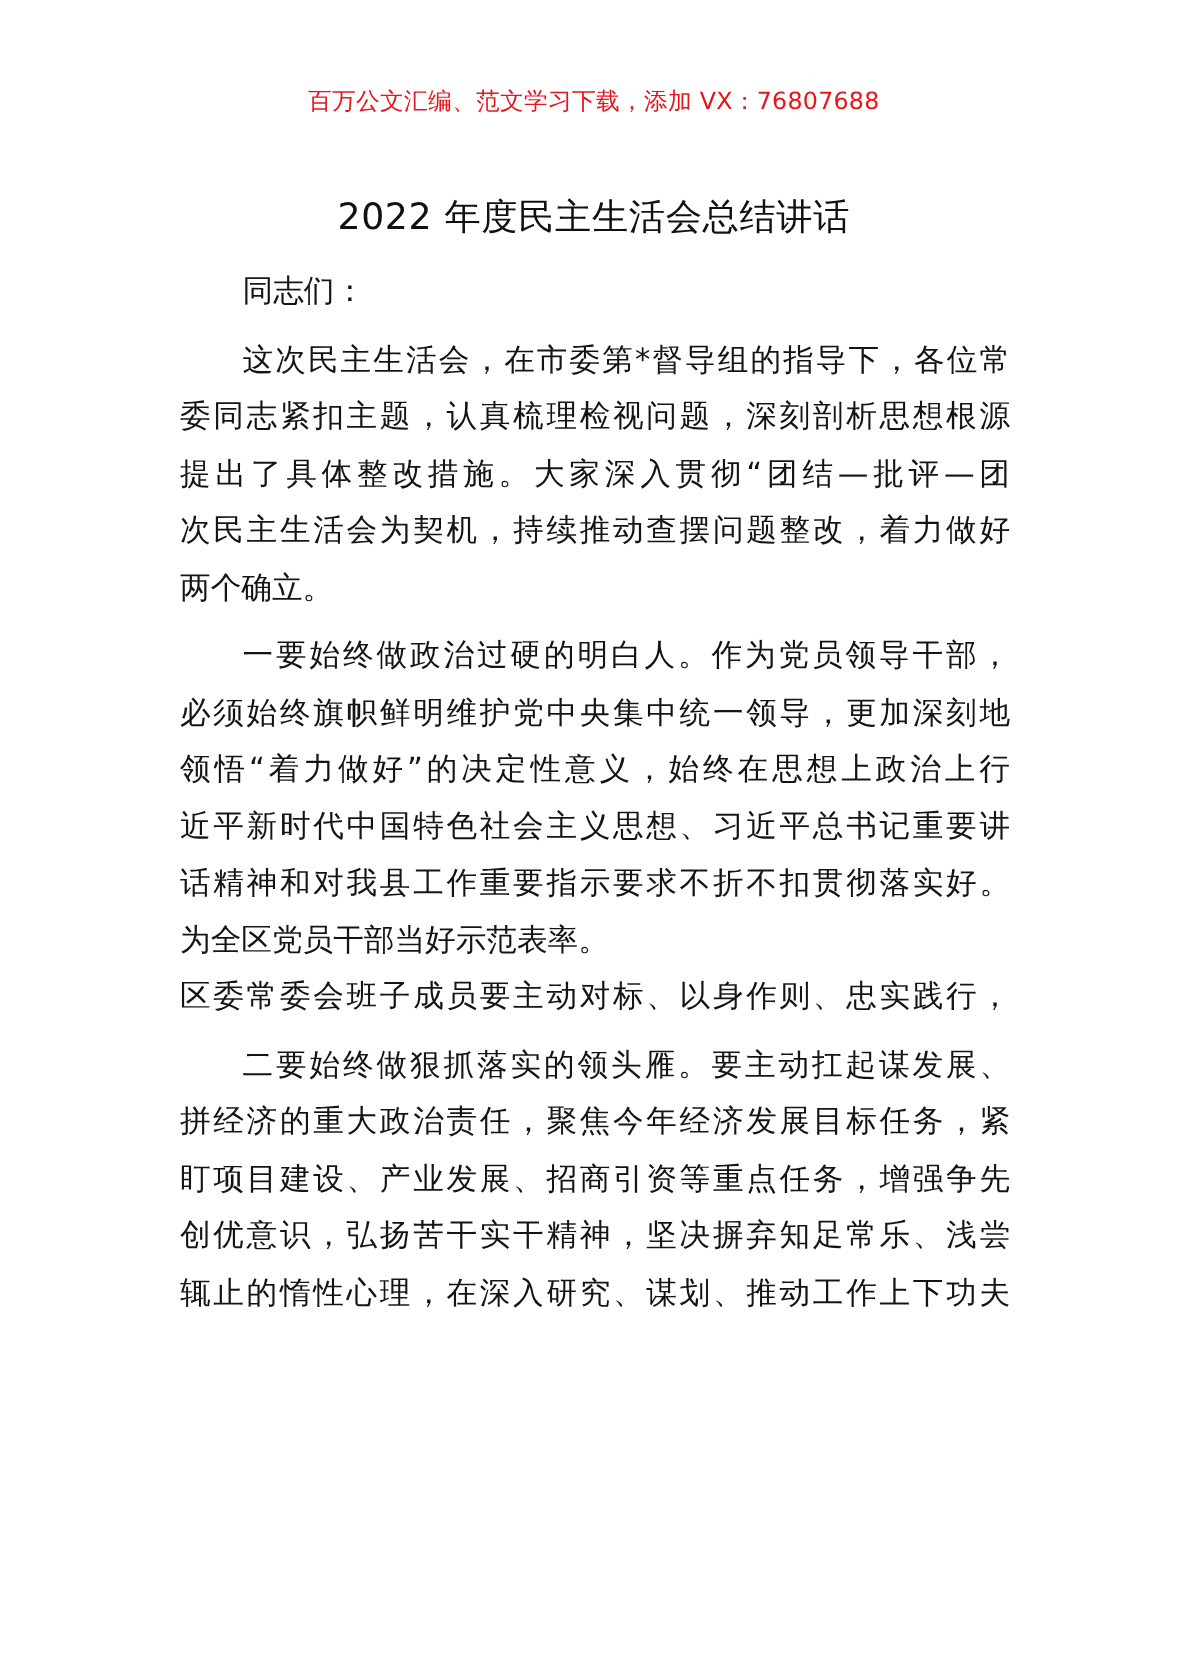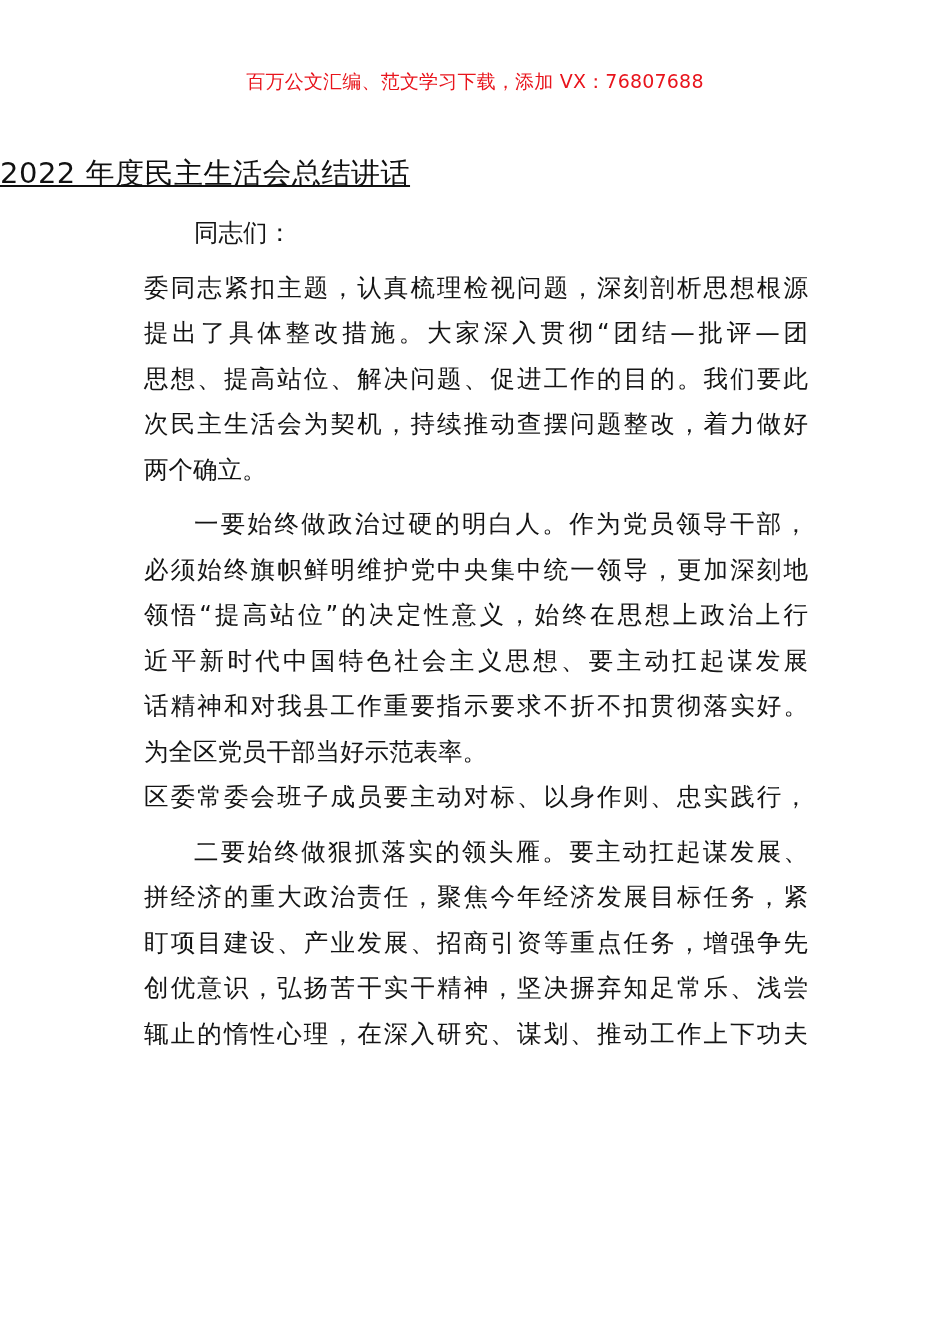--- a/index.html
+++ b/index.html
@@ -31,26 +31,25 @@
       font-size: 19px;
       line-height: 30px;
       color: #e8141c;
       letter-spacing: 0.2px;
     }
     .title {
       position: absolute;
       top: 150px;
       left: 0;
       width: 950px;
-      text-align: left;
+      text-align: center;
       font-size: 29px;
       line-height: 46px;
       color: #111111;
       letter-spacing: 0.5px;
-      text-decoration: underline;
     }
     .body-text {
       position: absolute;
       left: 144px;
       top: 210px;
       width: 664px;
       font-size: 24.5px;
       line-height: 45.5px;
       color: #141414;
     }
@@ -79,33 +78,33 @@
 
   <div class="watermark">百万公文汇编、范文学习下载，添加 VX：76807688</div>
 
   <div class="title">2022 年度民主生活会总结讲话</div>
 
   <div class="body-text">
     <span class="line last indent">同志们：</span>
     <span class="para-gap"></span>
 
     <div>
+      <span class="line indent">这次民主生活会，在市委第*督导组的指导下，各位常</span>
       <span class="line">委同志紧扣主题，认真梳理检视问题，深刻剖析思想根源</span>
       <span class="line">提出了具体整改措施。大家深入贯彻“团结—批评—团</span>
-      <span class="line">思想、提高站位、解决问题、促进工作的目的。我们要此</span>
       <span class="line">次民主生活会为契机，持续推动查摆问题整改，着力做好</span>
       <span class="line last">两个确立。</span>
     </div>
     <span class="para-gap"></span>
 
     <div>
       <span class="line indent">一要始终做政治过硬的明白人。作为党员领导干部，</span>
       <span class="line">必须始终旗帜鲜明维护党中央集中统一领导，更加深刻地</span>
-      <span class="line">领悟“提高站位”的决定性意义，始终在思想上政治上行</span>
-      <span class="line">近平新时代中国特色社会主义思想、要主动扛起谋发展</span>
+      <span class="line">领悟“着力做好”的决定性意义，始终在思想上政治上行</span>
+      <span class="line">近平新时代中国特色社会主义思想、习近平总书记重要讲</span>
       <span class="line">话精神和对我县工作重要指示要求不折不扣贯彻落实好。</span>
       <span class="line last">为全区党员干部当好示范表率。</span>
       <span class="line">区委常委会班子成员要主动对标、以身作则、忠实践行，</span>
     </div>
     <span class="para-gap"></span>
 
     <div>
       <span class="line indent">二要始终做狠抓落实的领头雁。要主动扛起谋发展、</span>
       <span class="line">拼经济的重大政治责任，聚焦今年经济发展目标任务，紧</span>
       <span class="line">盯项目建设、产业发展、招商引资等重点任务，增强争先</span>

